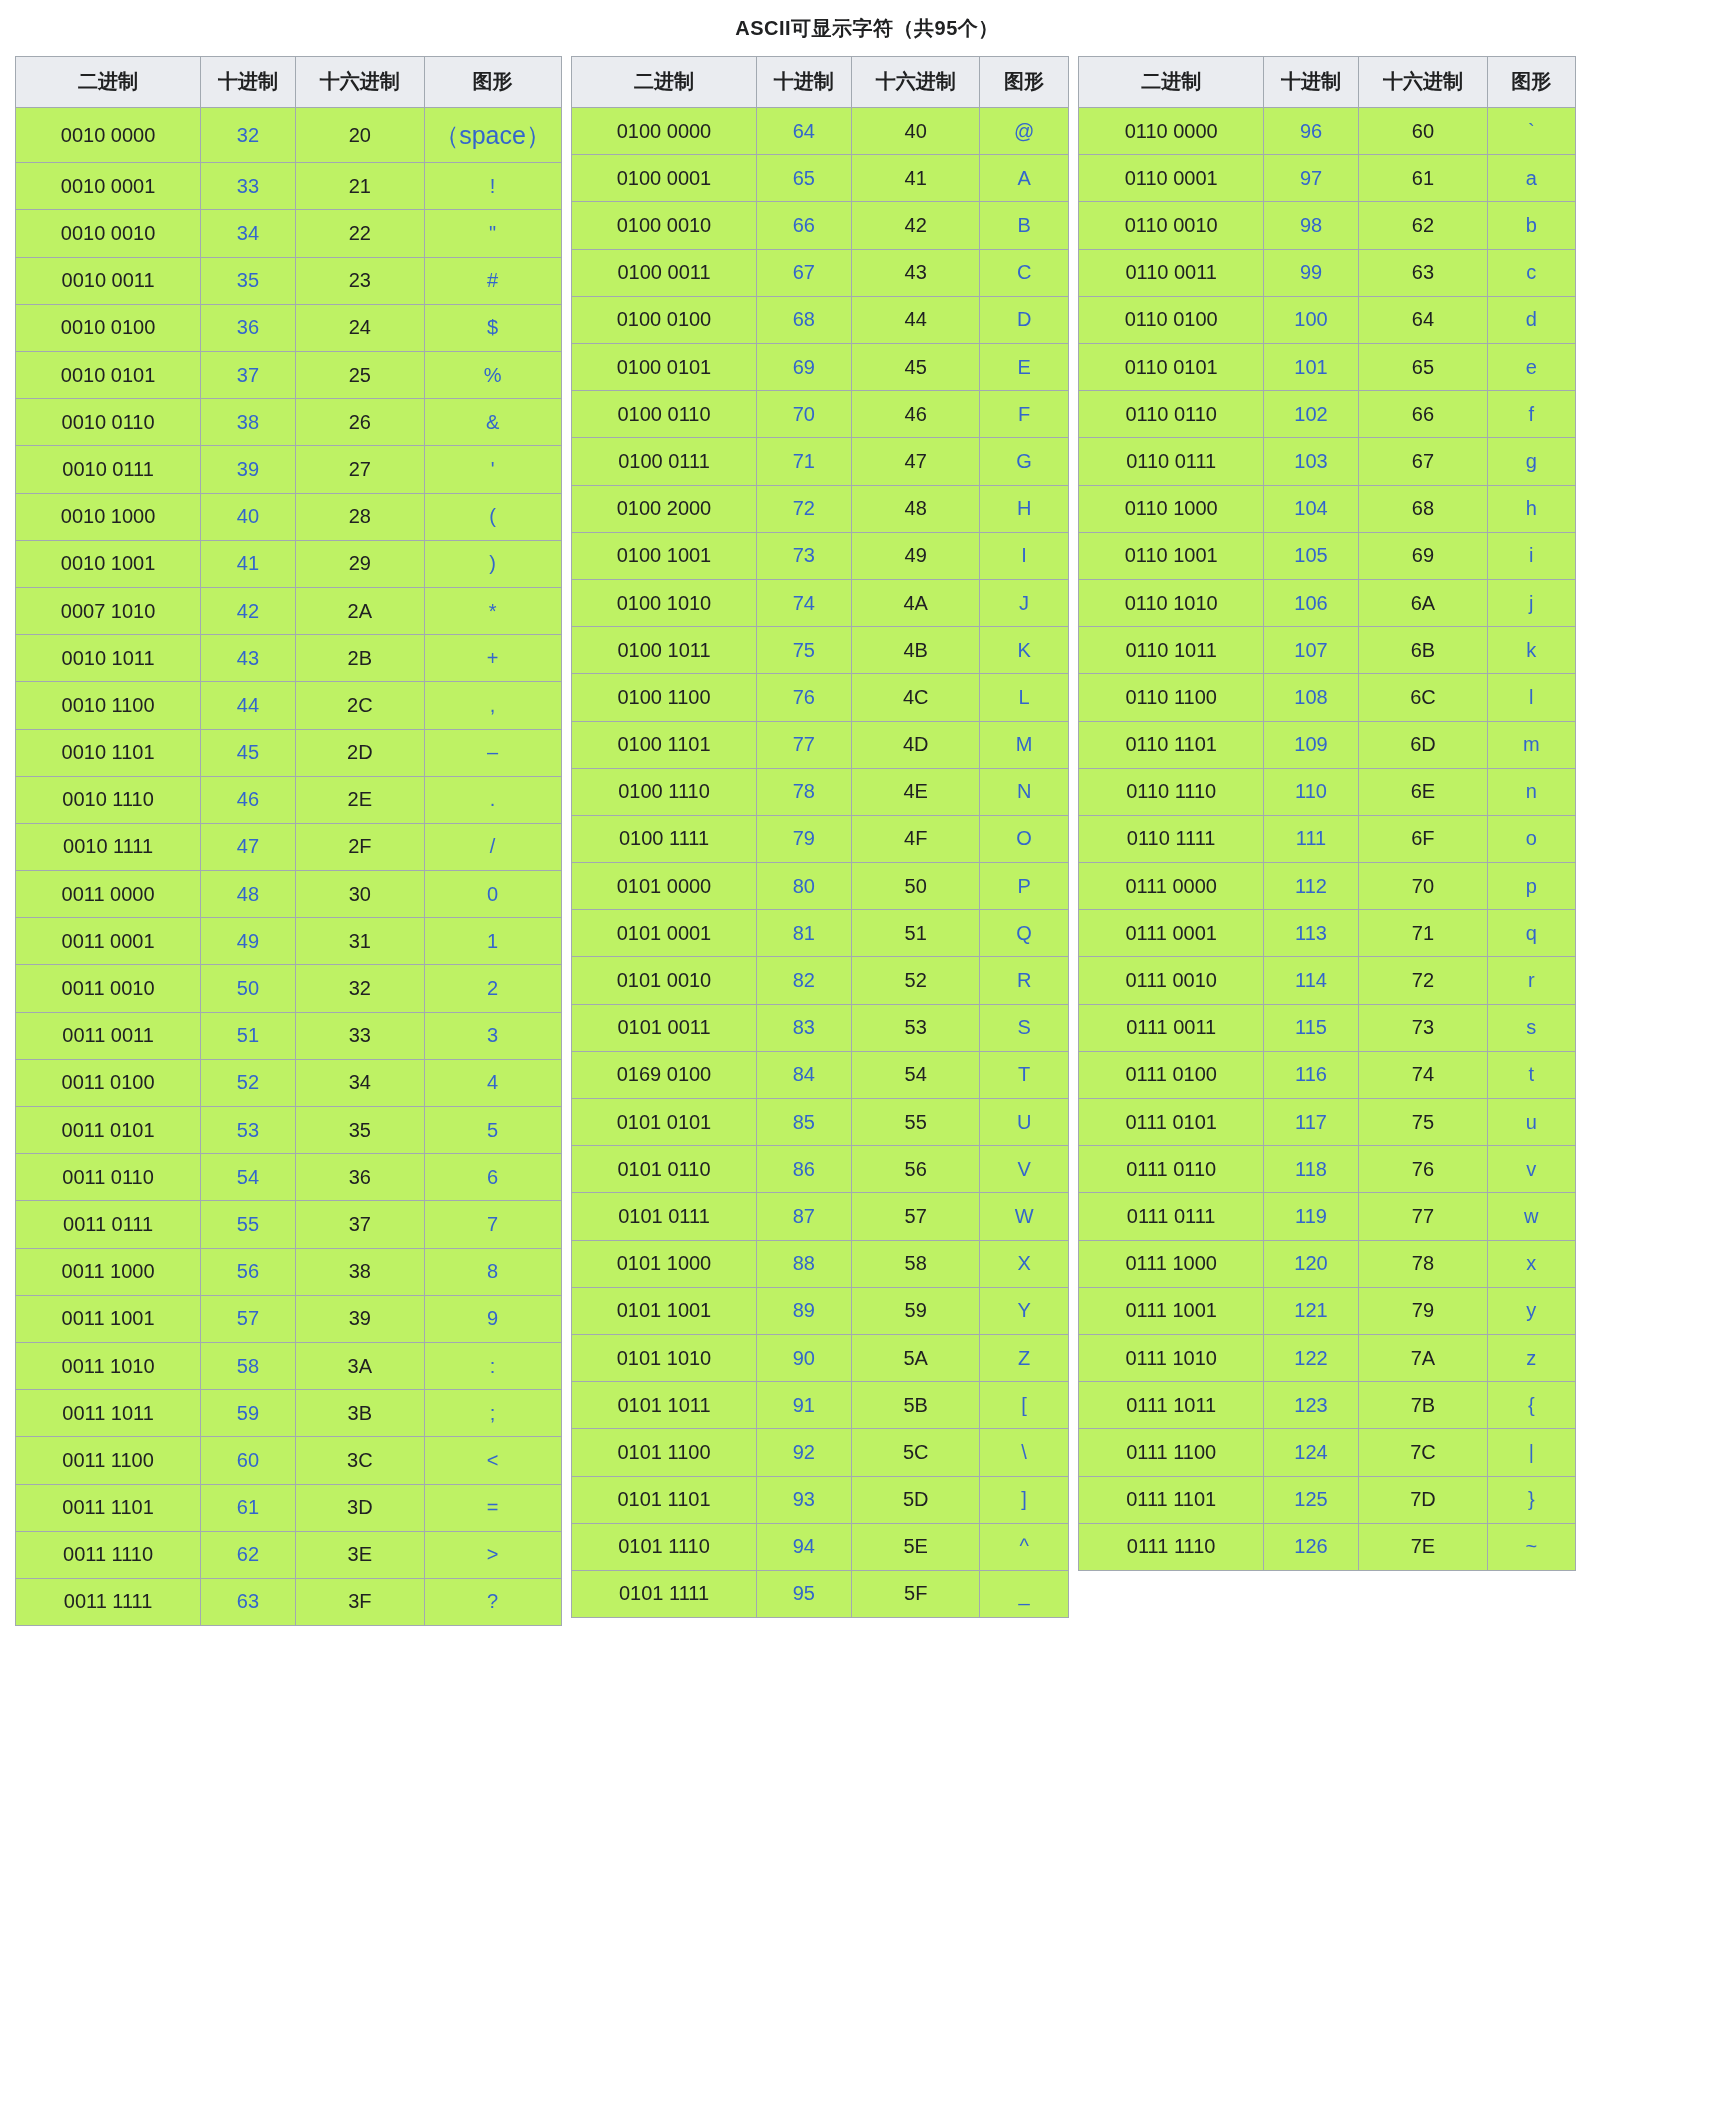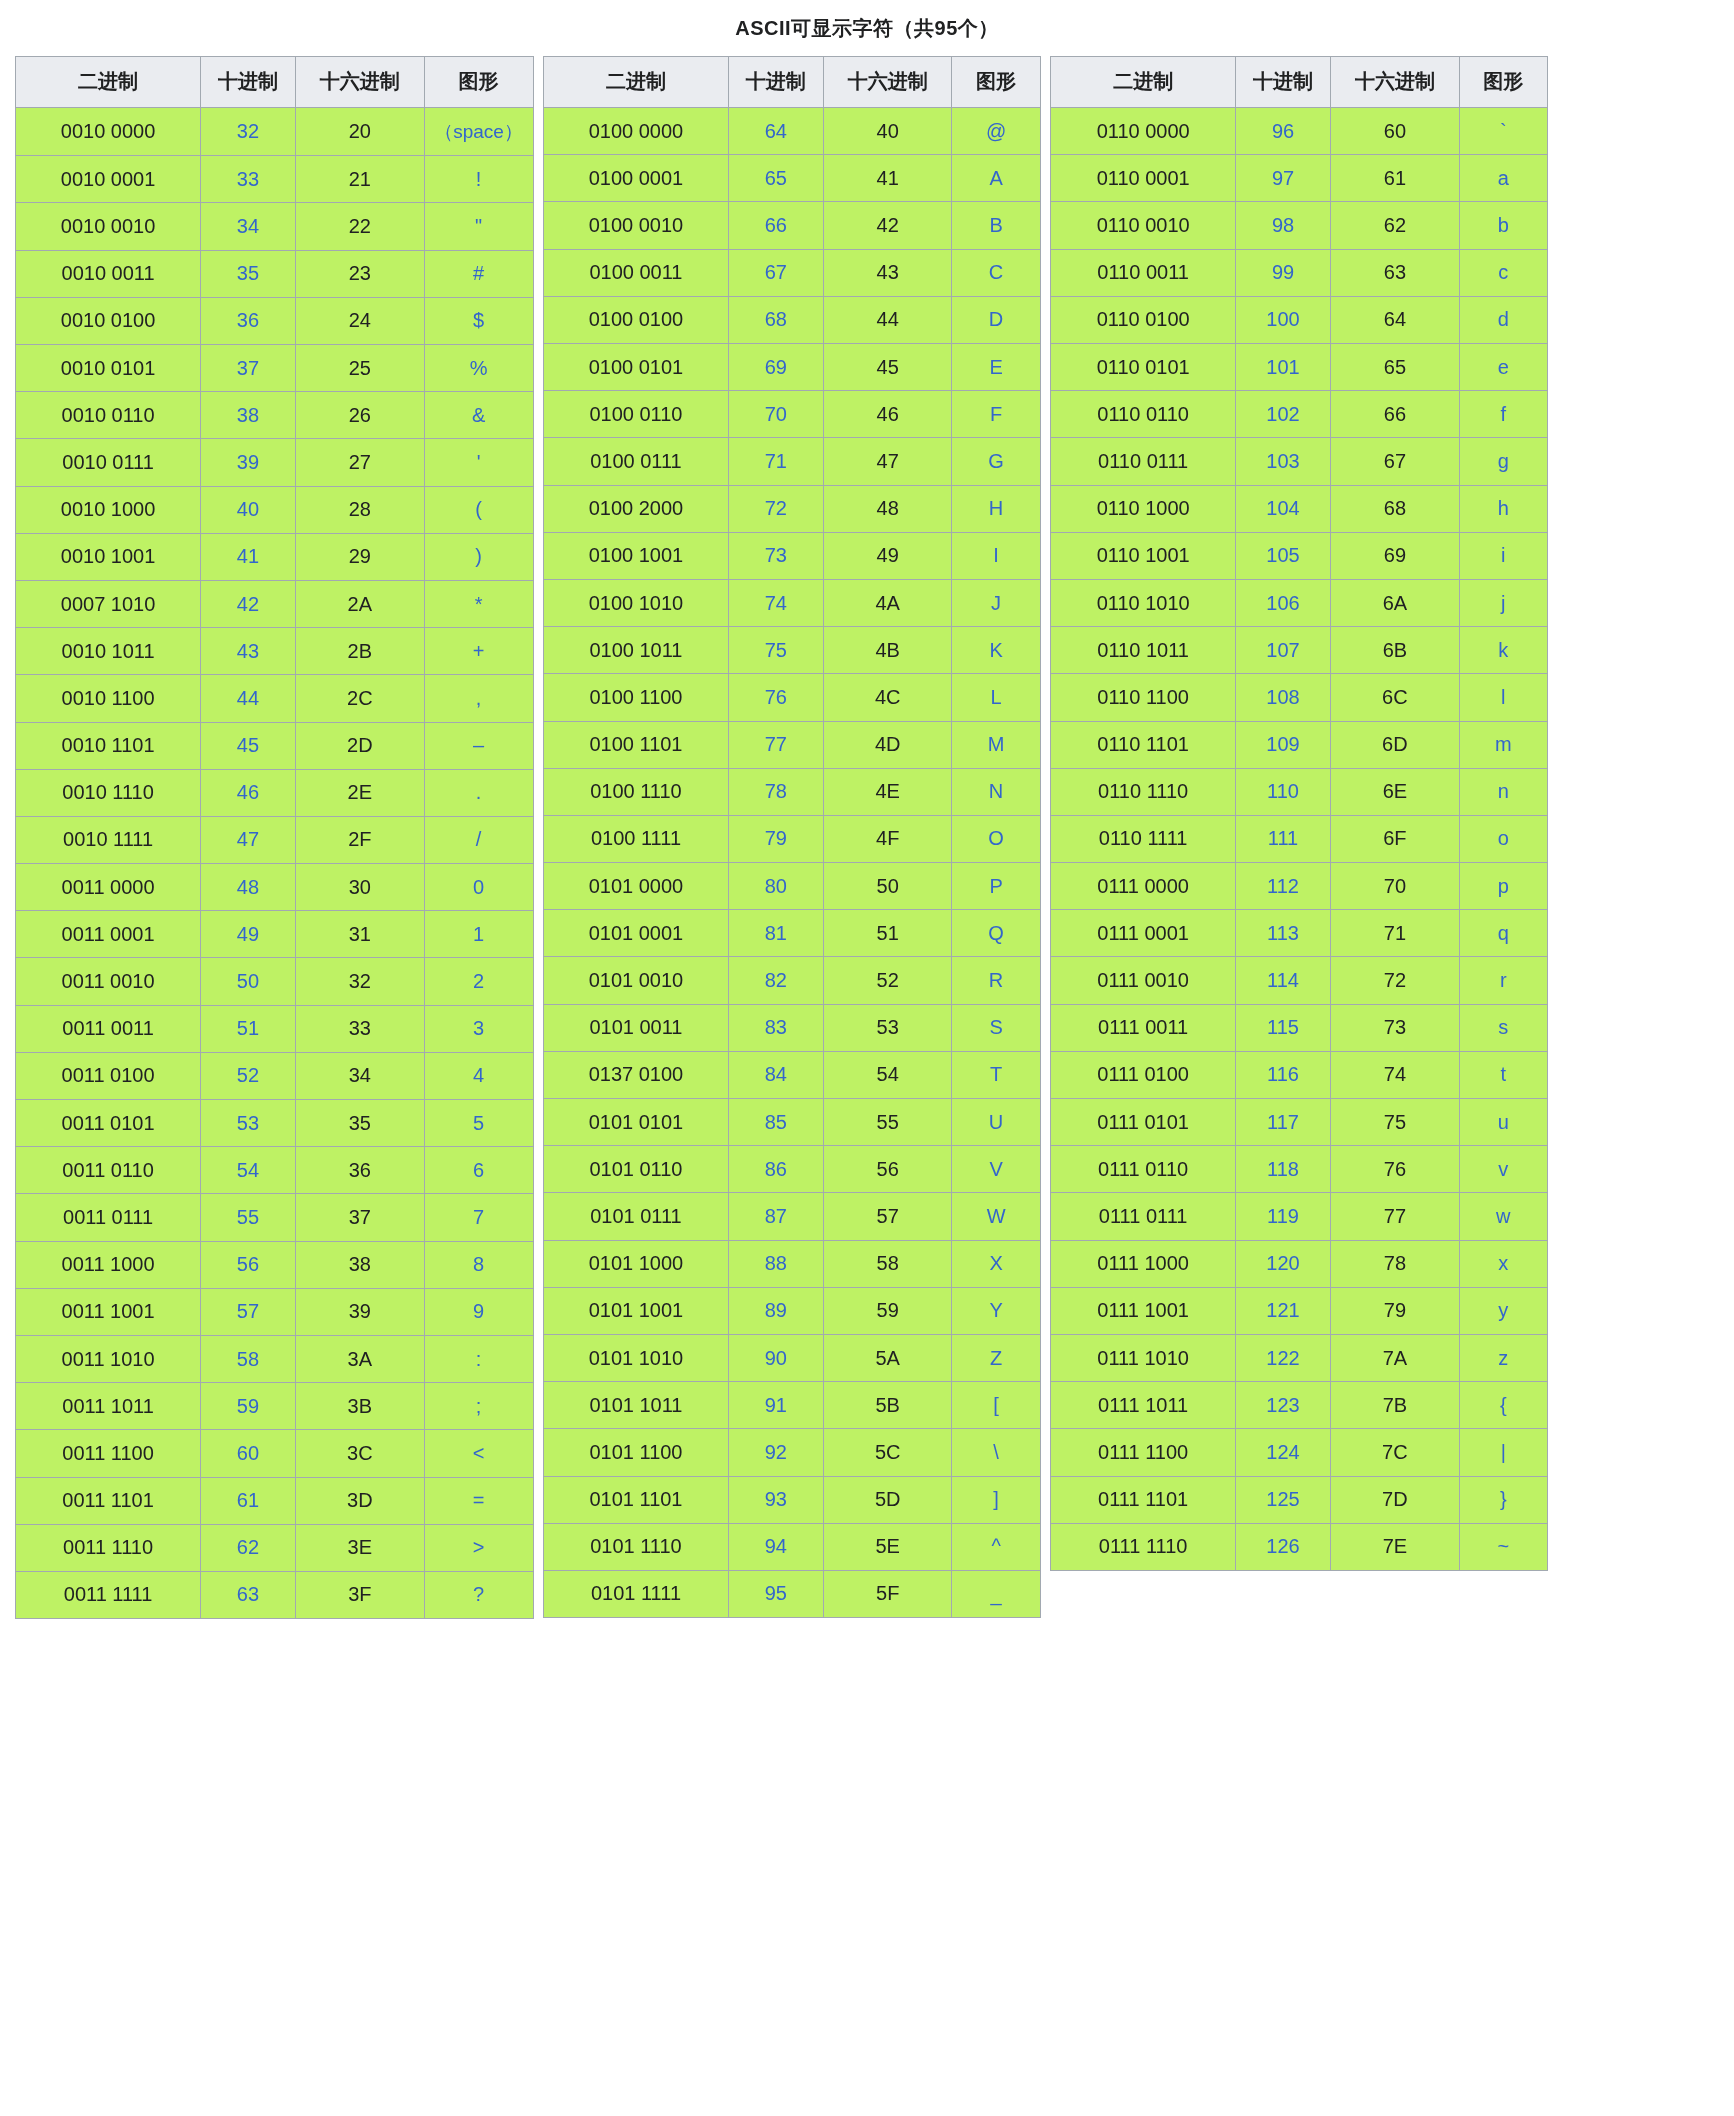--- a/index.html
+++ b/index.html
@@ -60,21 +60,21 @@
   }
   td.hex {
     min-width: 108px;
     color: #202122;
   }
   td.glyph {
     min-width: 68px;
     color: #3366cc;
   }
   td.glyph .space-word {
-    font-size: 19px;
+    font-size: 25px;
   }
   th.col-bin { min-width: 164px; }
   th.col-dec { min-width: 75px; }
   th.col-hex { min-width: 108px; }
   th.col-glyph { min-width: 68px; }
   .underscore-cell {
     vertical-align: bottom;
   }
 </style>
 </head>
@@ -412,21 +412,21 @@
           <td class="hex">52</td>
           <td class="glyph">R</td>
         </tr>
         <tr>
           <td class="bin">0101 0011</td>
           <td class="dec">83</td>
           <td class="hex">53</td>
           <td class="glyph">S</td>
         </tr>
         <tr>
-          <td class="bin">0137 0100</td>
+          <td class="bin">0169 0100</td>
           <td class="dec">84</td>
           <td class="hex">54</td>
           <td class="glyph">T</td>
         </tr>
         <tr>
           <td class="bin">0101 0101</td>
           <td class="dec">85</td>
           <td class="hex">55</td>
           <td class="glyph">U</td>
         </tr>

